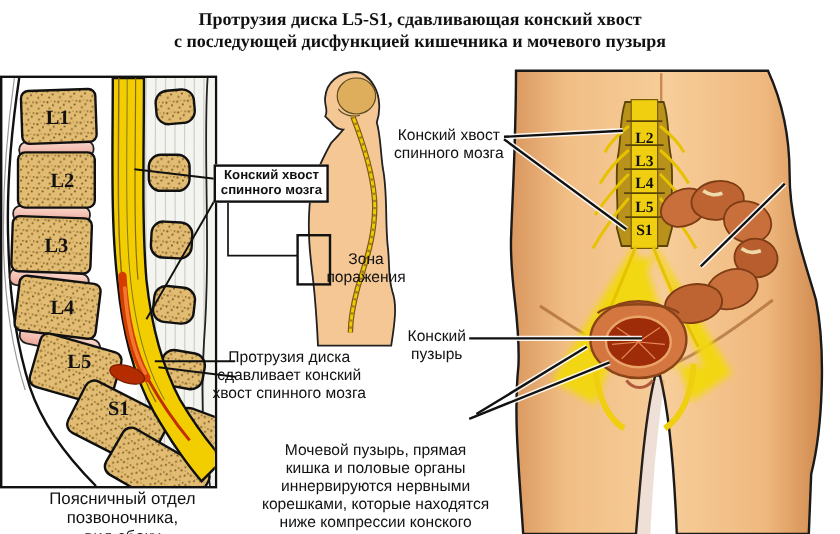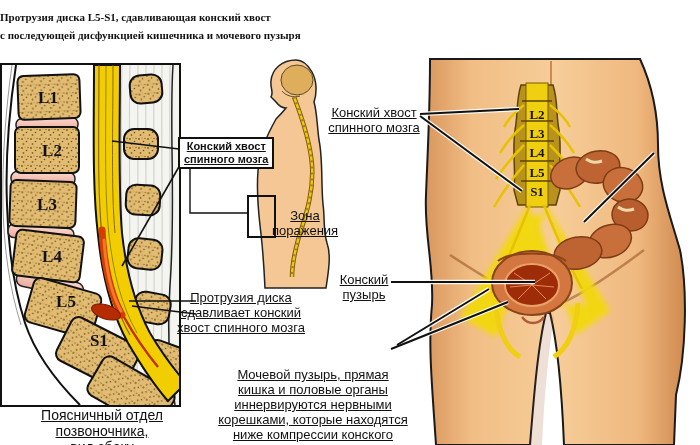--- a/index.html
+++ b/index.html
@@ -1,20 +1,20 @@
 <!DOCTYPE html>
 <html><head>
 <meta charset="utf-8">
 <style>
   html,body{margin:0;padding:0;background:#fff;}
   #canvas{position:relative;width:700px;height:445px;background:#fff;overflow:hidden;
           font-family:"Liberation Sans",sans-serif;color:#111;}
-  .pre{white-space:pre-line;text-decoration:underline;}
-  #title{position:absolute;left:0;top:8px;width:700px;text-align:left;
-         font-family:"Liberation Serif",serif;font-weight:bold;font-size:11px;line-height:18px;}
+  .pre{white-space:pre-line;}
+  #title{position:absolute;left:0;top:8px;width:700px;text-align:center;
+         font-family:"Liberation Serif",serif;font-weight:bold;font-size:15px;line-height:18px;}
   #left-box{position:absolute;left:0;top:63px;width:177px;height:340px;
             border:2px solid #111;background:#fff;}
   #caption{position:absolute;left:2px;top:407px;width:200px;text-align:center;
            font-size:14px;line-height:16px;}
   .lbl{position:absolute;font-size:13px;line-height:15px;text-align:center;}
   #cauda-box{position:absolute;left:178px;top:137px;border:2px solid #111;background:#fff;
              padding:1px 4px;font-size:11px;line-height:13px;font-weight:bold;text-align:center;}
   #lesion-lbl{left:272px;top:208px;width:66px;}
   #protr-lbl{left:176px;top:290px;width:130px;}
   #cauda-r-lbl{left:328px;top:105px;width:92px;}

